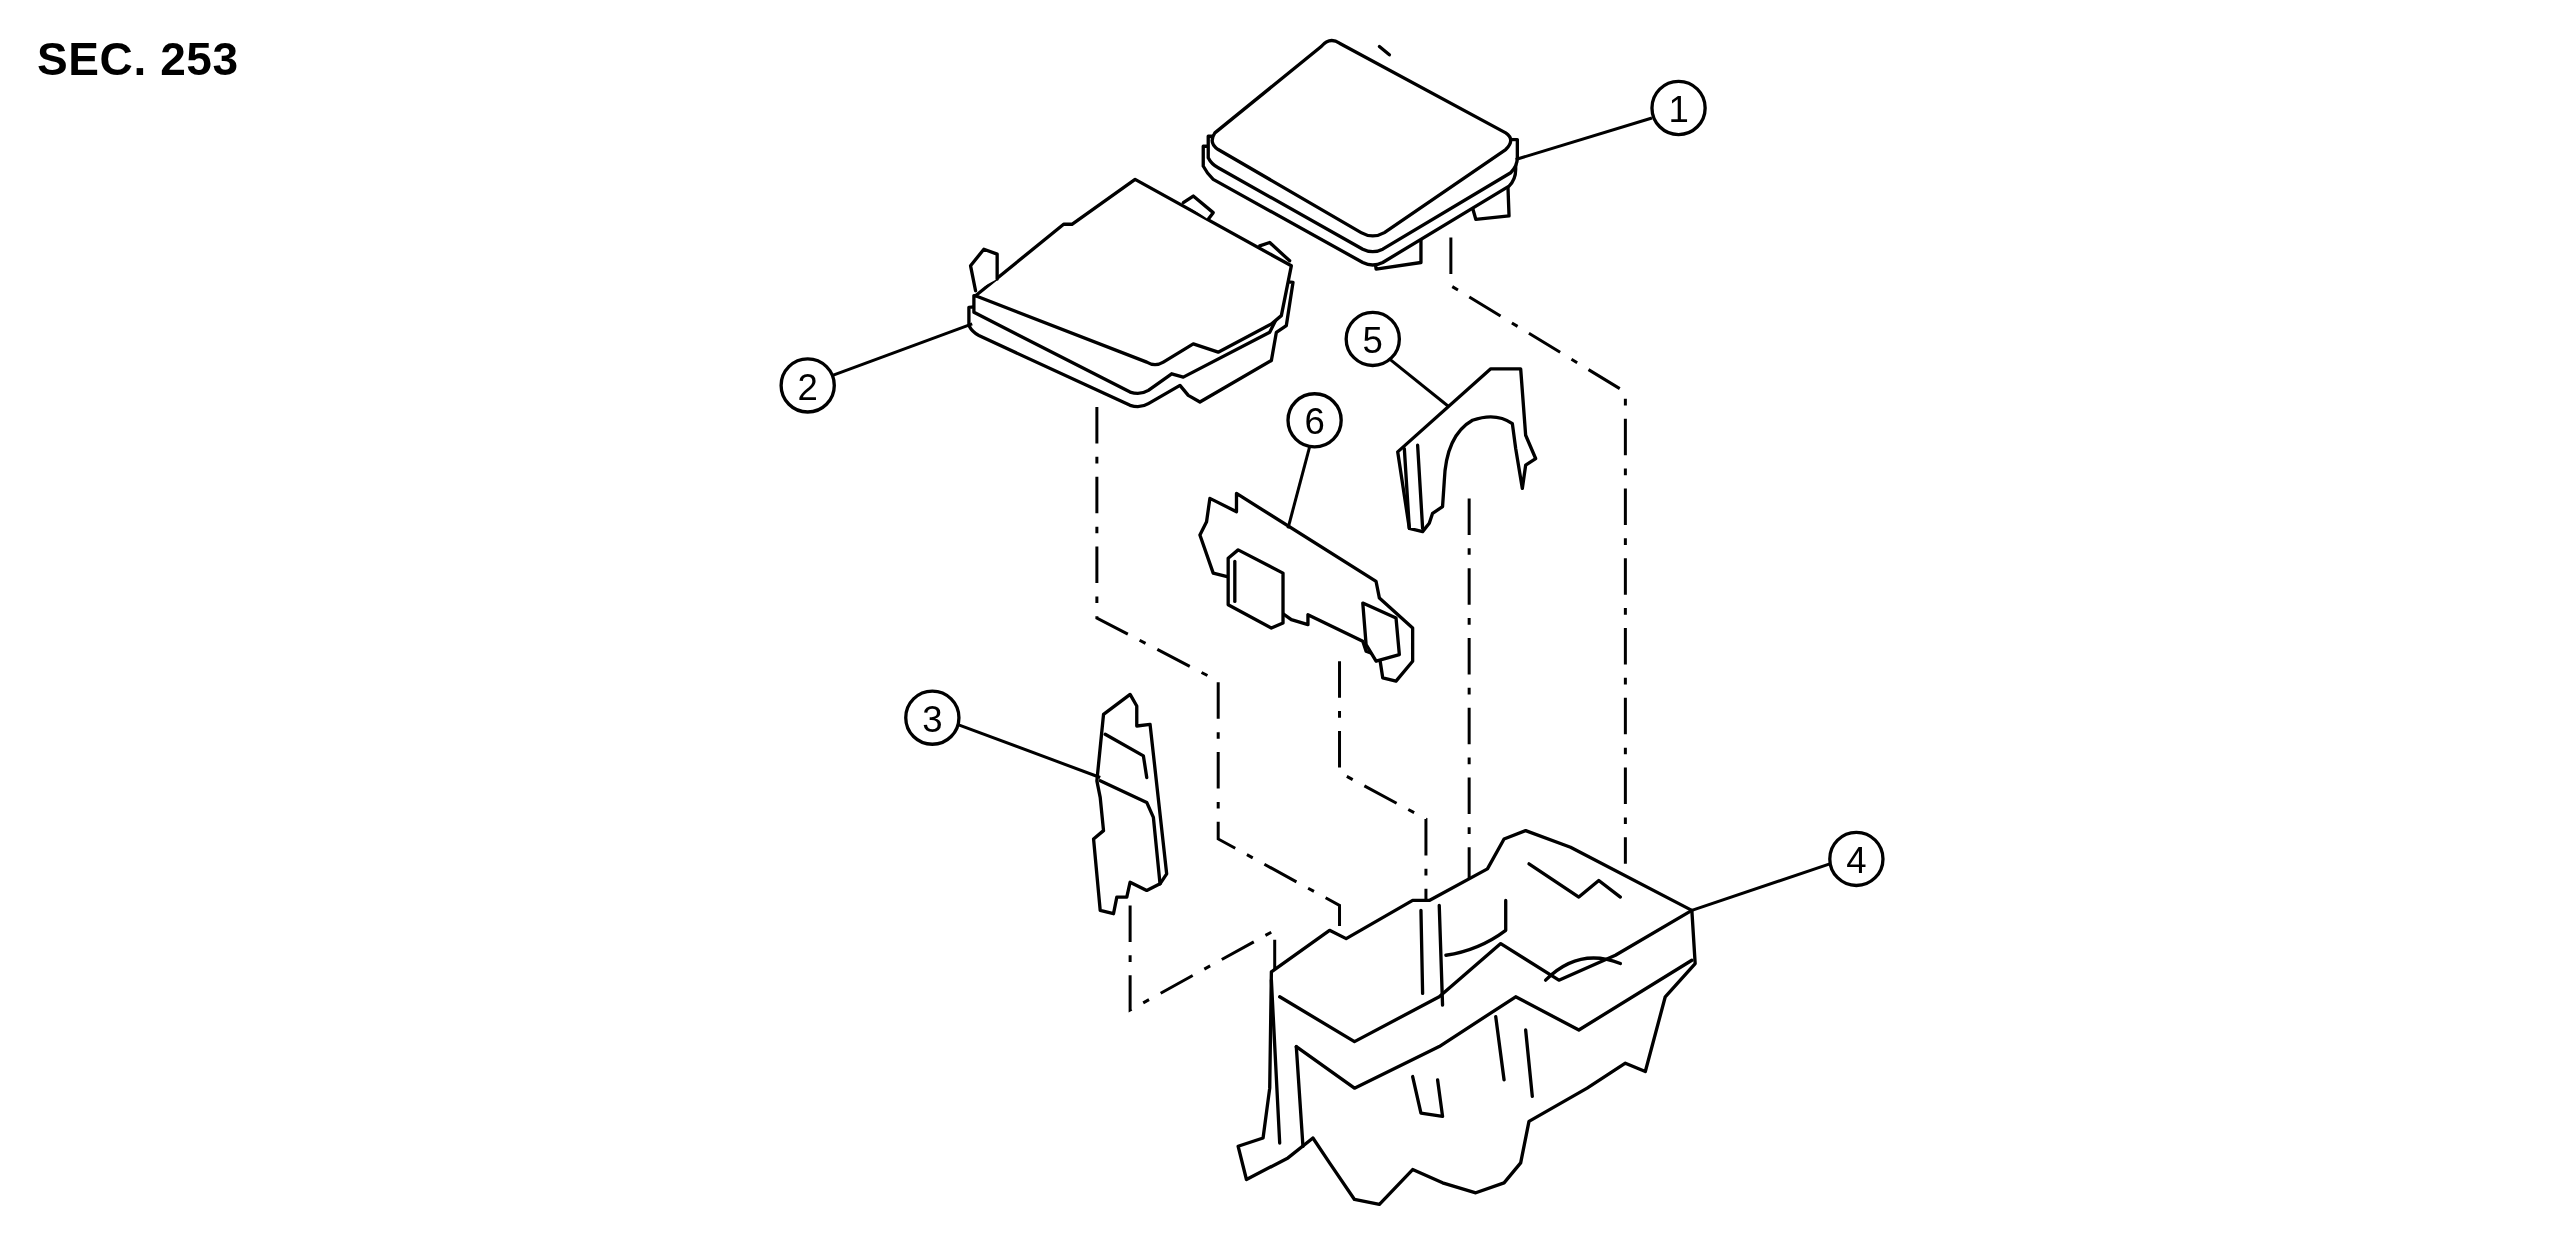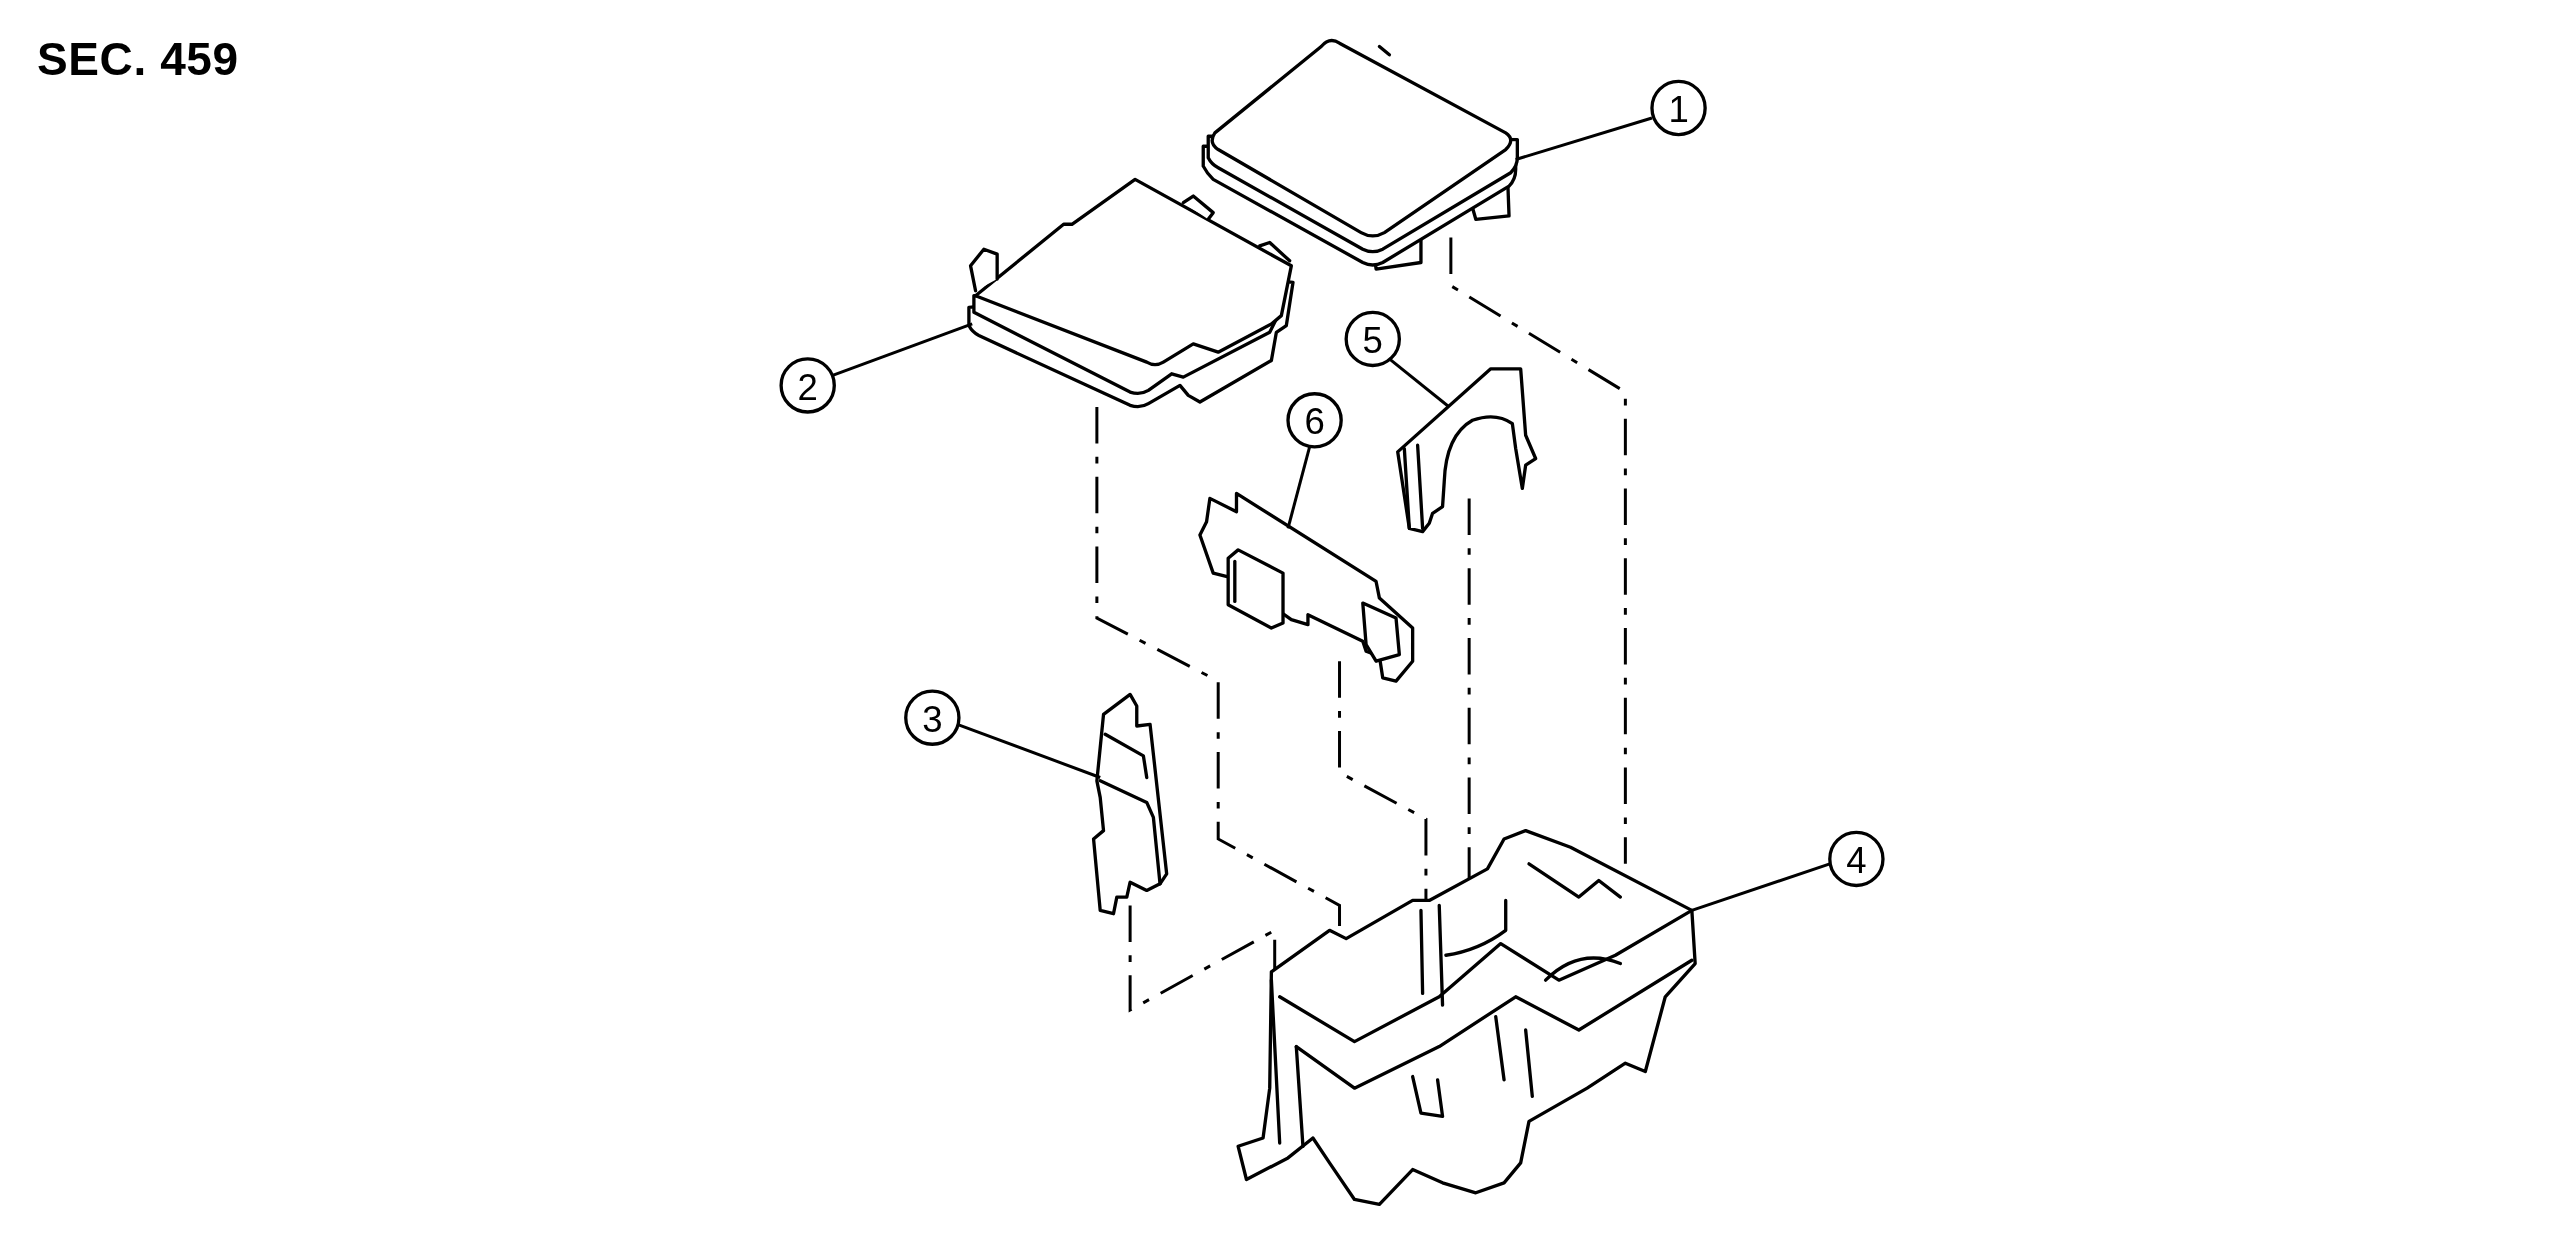--- a/index.html
+++ b/index.html
@@ -9,21 +9,21 @@
   .part { fill:#fff; stroke:#000; stroke-width:2; stroke-linejoin:round; stroke-linecap:round; }
   .ln { fill:none; stroke:#000; stroke-width:2; stroke-linejoin:round; stroke-linecap:round; }
   .dash { fill:none; stroke:#000; stroke-width:1.8; stroke-dasharray:22 8 4 8; }
   .leader { fill:none; stroke:#000; stroke-width:1.8; }
   .callout circle { fill:#fff; stroke:#000; stroke-width:2; }
   .callout text { font-family:"Liberation Sans", sans-serif; font-size:22px; fill:#000; text-anchor:middle; dominant-baseline:central; }
 </style>
 </head>
 <body>
 
-<div class="sec-title">SEC. 459</div>
+<div class="sec-title">SEC. 253</div>
 
 <svg class="diagram" viewBox="0 0 1550 744" preserveAspectRatio="none">
 
   <g>
 
     <path class="dash" d="M873 143 L873 172 L978 236 L978 520"></path>
 
     <path class="dash" d="M660 245 L660 372 L733 410 L733 505 L806 545 L806 575"></path>
 
     <path class="dash" d="M680 545 L680 608 L767 560 L767 605"></path>

